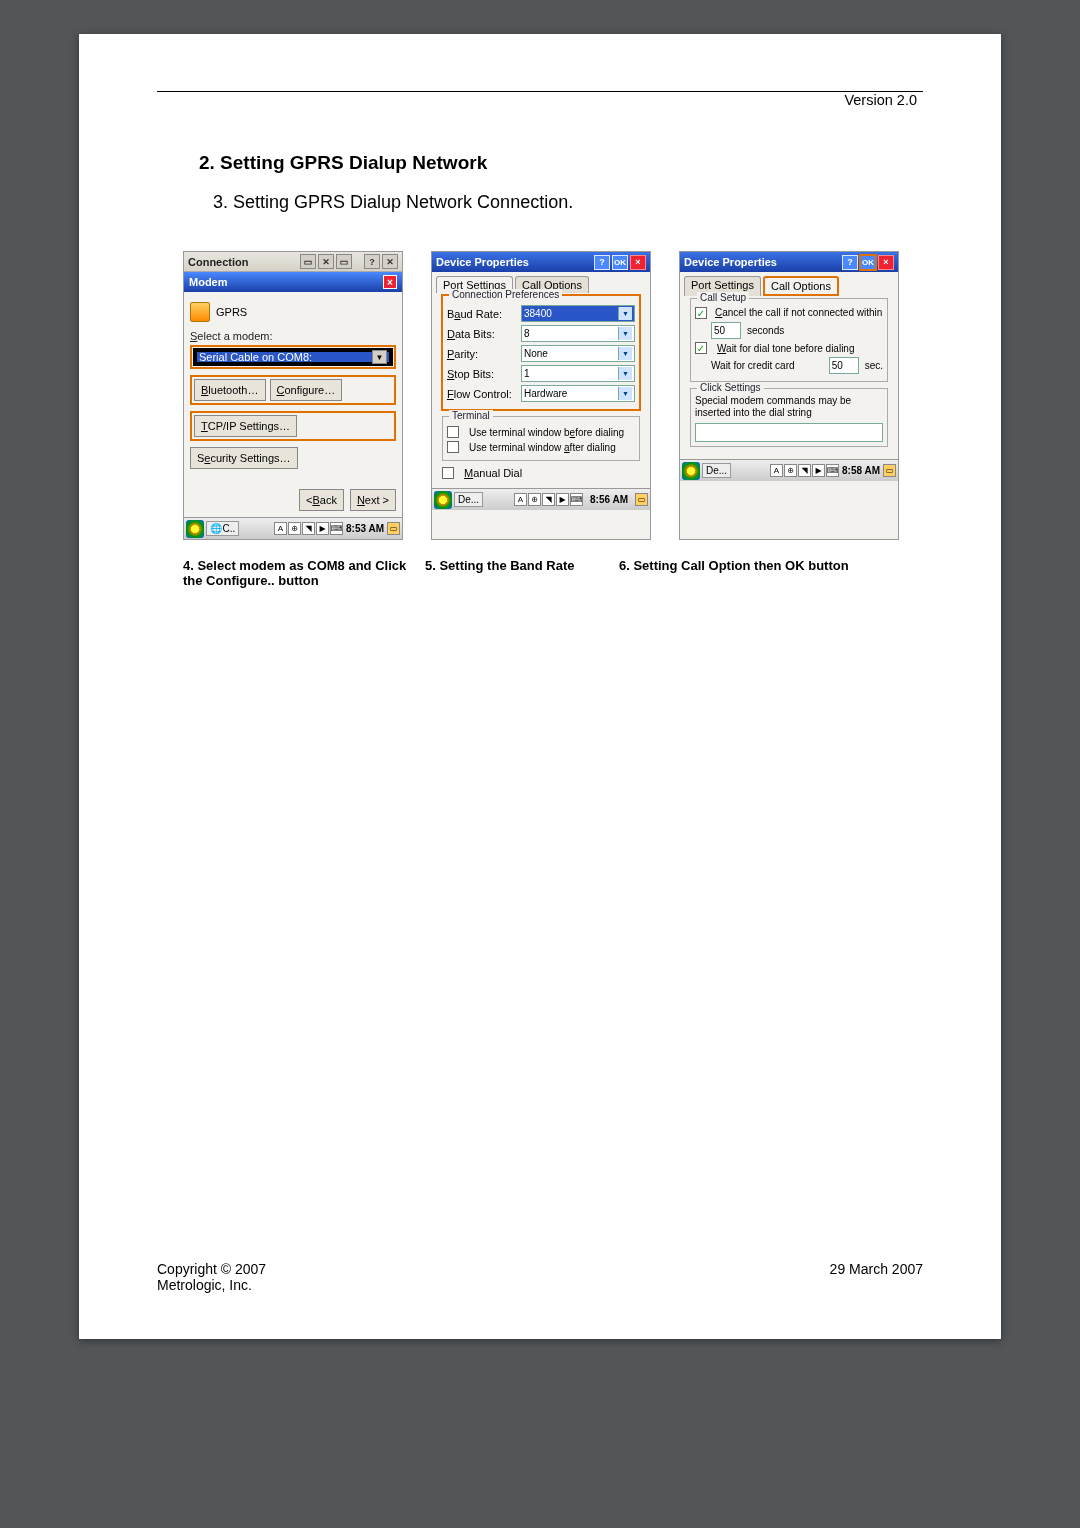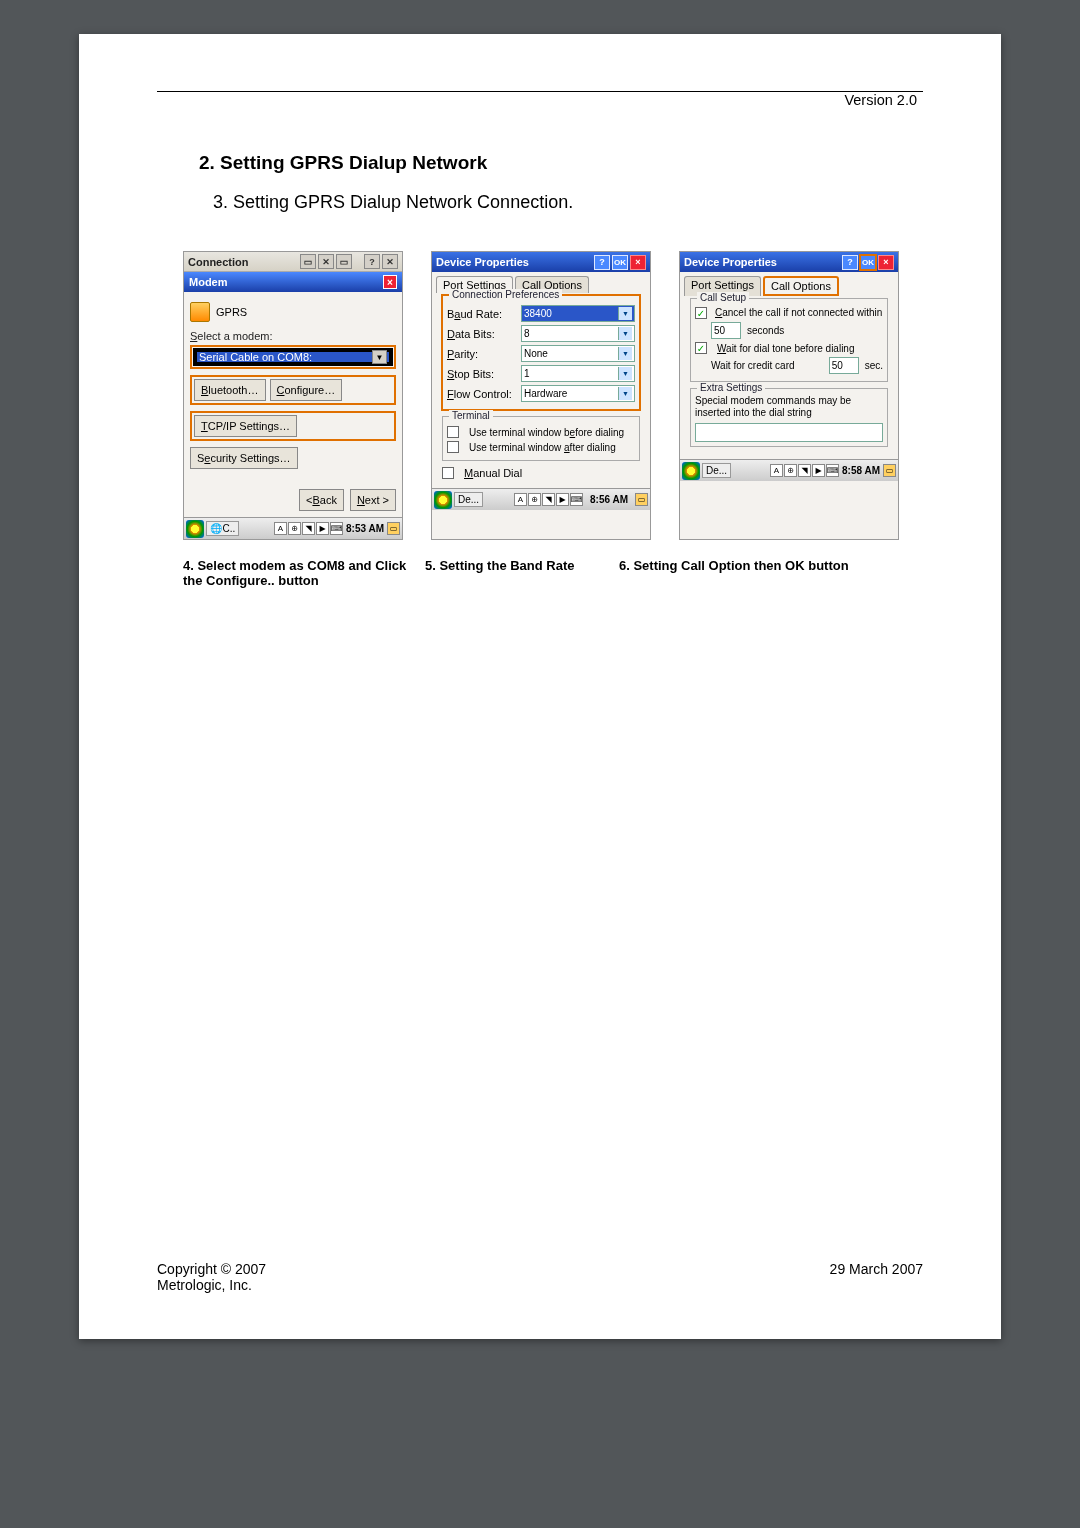--- a/index.html
+++ b/index.html
@@ -262,21 +262,21 @@
               <span class="chk">✓</span>
               <span style="font-size:10px"><span class="u">W</span>ait for dial tone before dialing</span>
             </div>
           <div class="frow" style="margin-left:16px">
             <span style="font-size:10px;flex:1">Wait for credit card</span>
             <span class="sml-inp">50</span>
             <span style="font-size:10px">sec.</span>
           </div>
         </div>
         <div class="fieldset">
-          <span class="legend">Extra Settings</span>
+          <span class="legend">Click Settings</span>
           <div style="font-size:10px; line-height:1.2; margin-bottom:4px;">Special modem commands may be inserted into the dial string</div>
           <div class="inp" style="height:19px"></div>
         </div>
       </div>
       <div class="taskbar">
         <span class="start"></span>
         <span class="task">De...</span>
         <span class="tray">
           <span class="ti">A</span>
           <span class="ti">⊕</span>

